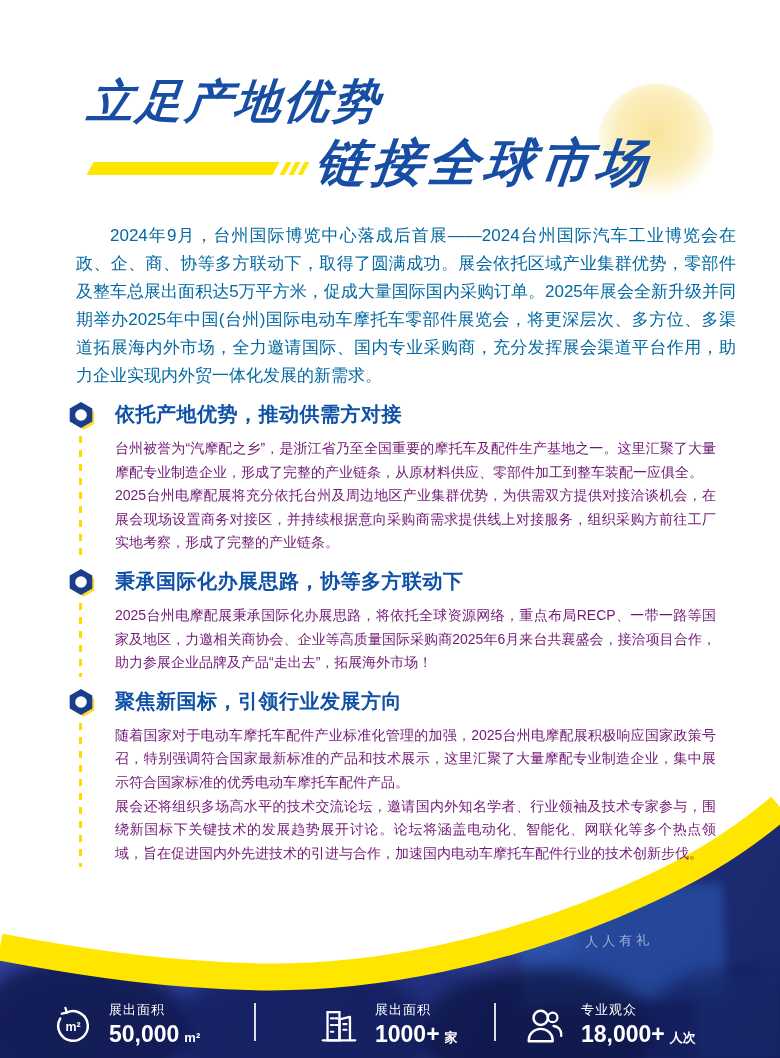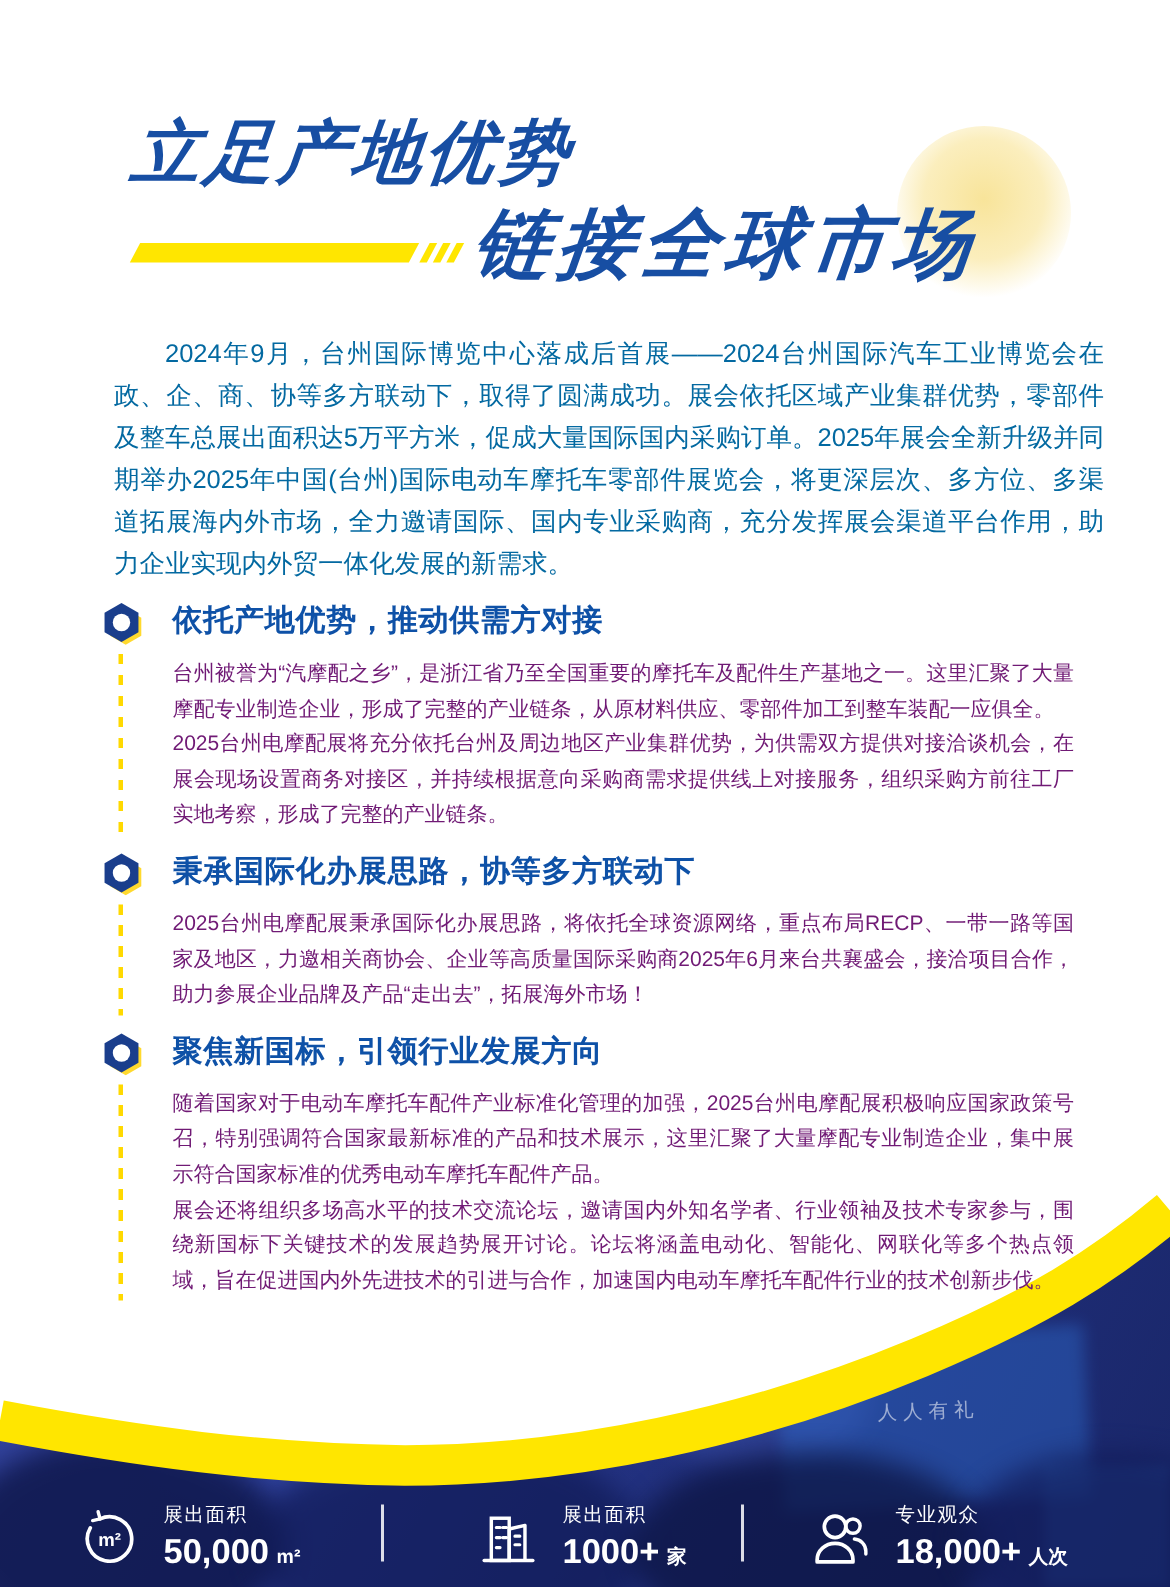--- a/index.html
+++ b/index.html
@@ -66,21 +66,21 @@
     background:#3579d6;opacity:.32;filter:blur(4px);
   }
   .photo-banner-text{
     position:absolute;left:585px;top:162px;color:#ffffff;opacity:.55;
     font-size:13px;letter-spacing:4px;white-space:nowrap;transform:rotate(-2deg);
   }
   .curve{position:absolute;left:0;top:0;pointer-events:none;}
   
   .stats{position:absolute;left:0;top:0;width:780px;height:288px;color:#fff;}
   .stat{position:absolute;top:231px;display:flex;align-items:center;gap:15px;}
-  .stat-1{left:52px;} .stat-2{left:318px;} .stat-3{left:540px;justify-content:flex-end;}
+  .stat-1{left:52px;} .stat-2{left:318px;} .stat-3{left:524px;justify-content:flex-end;}
   .stxt{display:flex;flex-direction:column;}
   .slabel{font-size:13px;letter-spacing:1px;margin-bottom:3px;}
   .svalue{font-size:23px;font-weight:bold;line-height:24px;white-space:nowrap;}
   .svalue .unit{font-size:13px;font-weight:bold;font-style:normal;margin-left:5px;}
   .vdiv{position:absolute;top:233px;width:2px;height:38px;background:rgba(255,255,255,.85);}
   .vdiv-1{left:254px;} .vdiv-2{left:494px;}
 </style>
 </head>
 <body>
 

